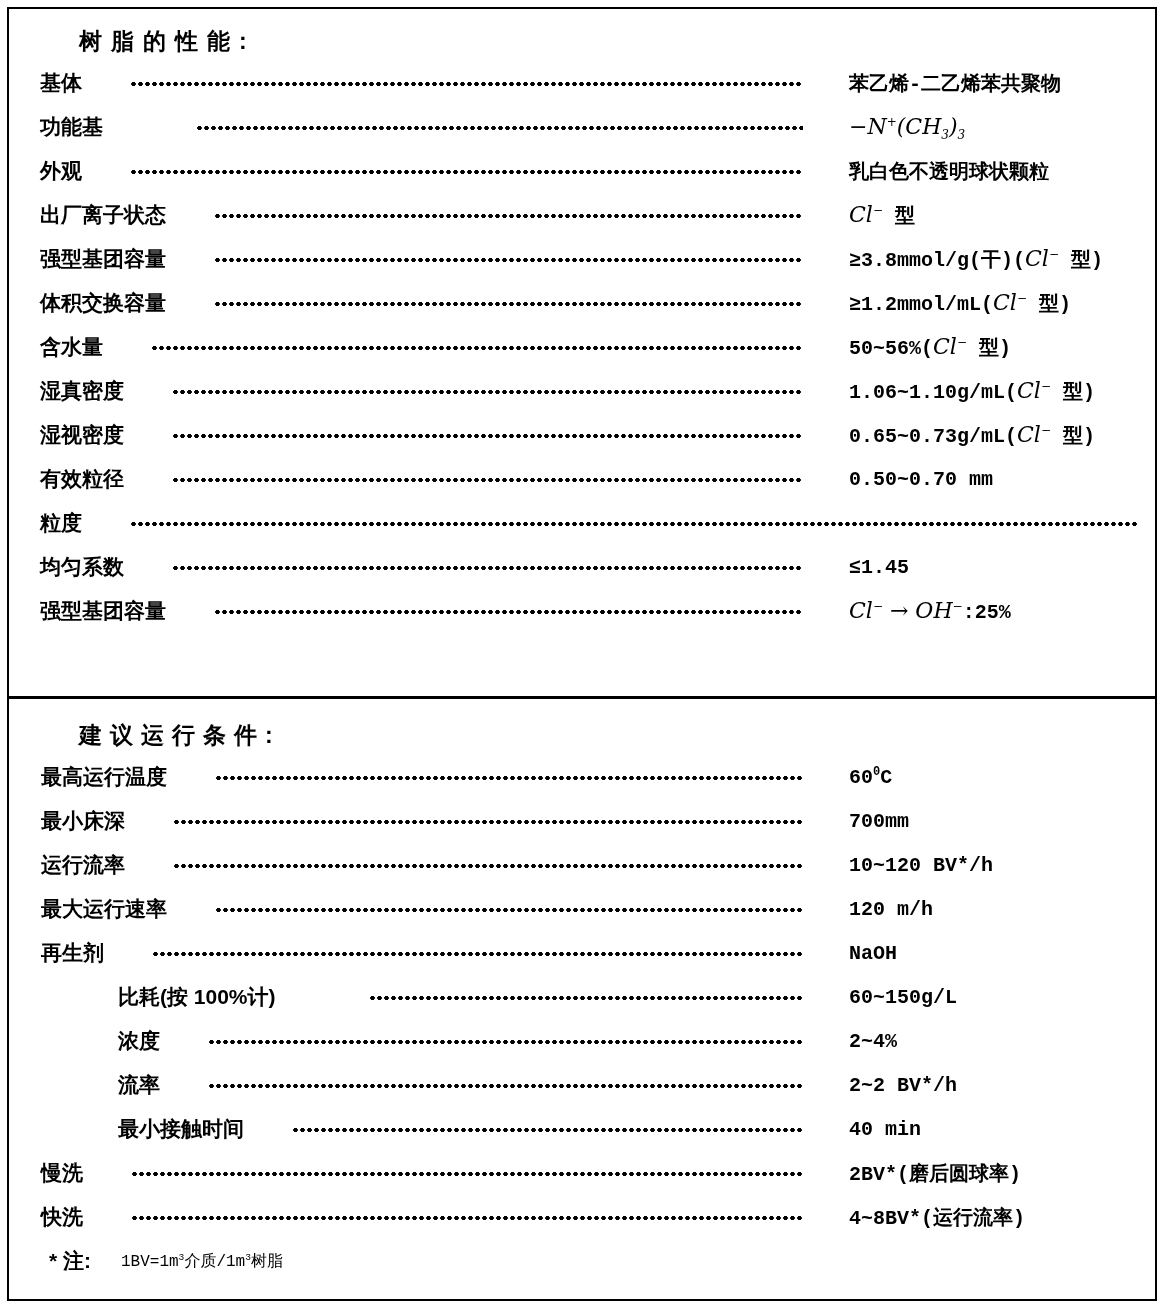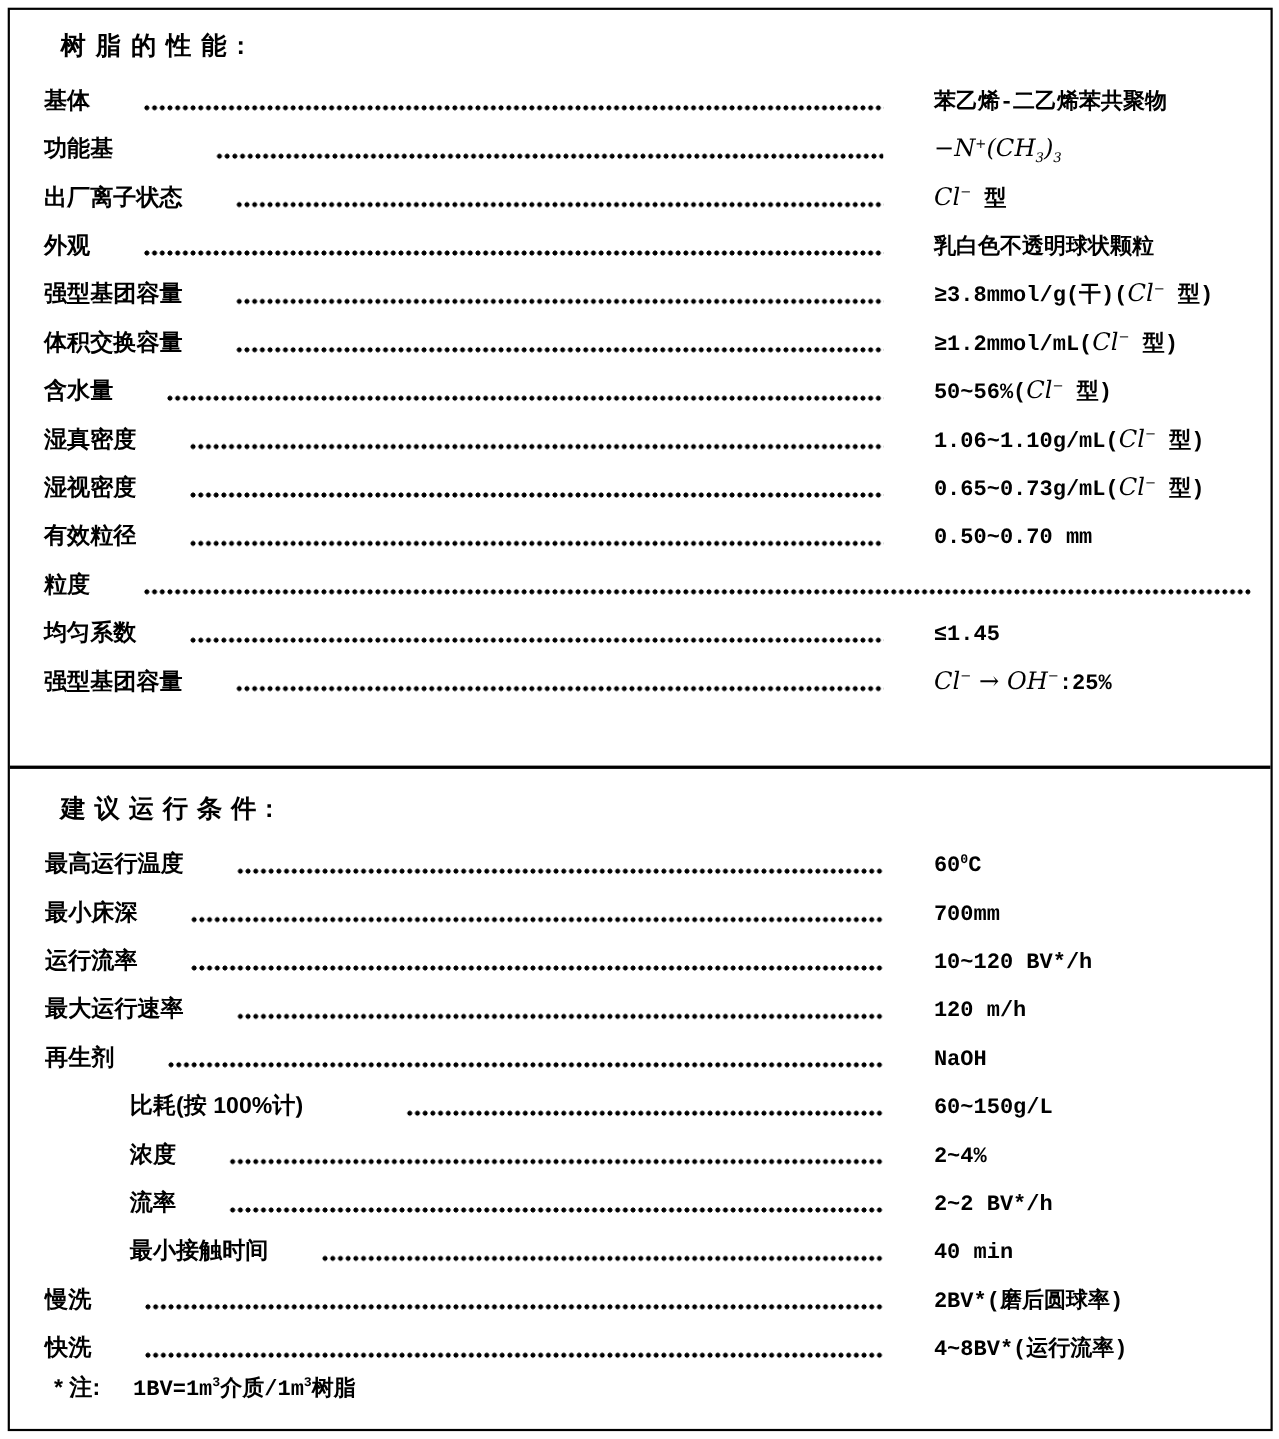--- a/index.html
+++ b/index.html
@@ -15,23 +15,24 @@
     box-sizing:border-box;
     border:2px solid #000;
   }
   .section{box-sizing:border-box;width:100%;}
   .sec1{height:690px;border-bottom:3px solid #000;padding:12px 10px 0 0;}
   .sec2{height:599px;padding:16px 10px 0 0;}
   .title{
     font-weight:bold;font-size:23px;letter-spacing:9px;
     height:40px;line-height:40px;padding-left:46px;
     white-space:nowrap;
+    margin-left:24px;
   }
   .sec2 .title{letter-spacing:8px;}
-  .row{display:flex;align-items:flex-end;height:44px;padding-left:31px;gap:38px;}
+  .row{display:flex;align-items:center;height:44px;padding-left:31px;gap:38px;}
   .sec2 .row{padding-left:32px;}
   .sec2 .row.indent{padding-left:109px;}
   .label{
     font-weight:bold;font-size:21px;white-space:nowrap;
     font-family:"Liberation Sans","DejaVu Sans",sans-serif;
   }
   .leader{
     flex:1 1 auto;height:14px;margin:2px 8px 0 10px;
     background-image:radial-gradient(circle at 3.5px 50%, #000 2px, transparent 2.5px);
     background-size:7px 14px;background-repeat:repeat-x;background-position:0 50%;
@@ -45,21 +46,21 @@
   .math{
     font-family:"DejaVu Serif","Liberation Serif",serif;
     font-style:italic;font-weight:normal;font-size:22px;
   }
   .sup{vertical-align:super;font-size:60%;line-height:0;}
   .sub{vertical-align:sub;font-size:60%;line-height:0;}
   .note-row{display:flex;align-items:center;height:44px;padding-left:40px;}
   .note-label{font-weight:bold;font-size:21px;margin-right:30px;white-space:nowrap;}
   .note-value{
     font-family:"Liberation Mono","DejaVu Sans Mono",monospace;
-    font-weight:bold;font-size:20px;white-space:nowrap;
+    font-weight:normal;font-size:16px;white-space:nowrap;
   }
 </style>
 </head>
 <body>
 
 <div class="frame">
 
   <div class="section sec1">
     <div class="title">树脂的性能:</div>
 
@@ -67,28 +68,28 @@
       <span class="label">基体</span>
       <span class="leader"></span>
       <span class="value"><span>苯乙烯-二乙烯苯共聚物</span></span>
     </div>
     <div class="row wide-gap">
       <span class="label">功能基</span>
       <span class="leader"></span>
       <span class="value"><span class="math">−N</span><span class="math sup">+</span><span class="math">(CH</span><span class="math sub">3</span><span class="math">)</span><span class="math sub">3</span></span>
     </div>
     <div class="row">
+      <span class="label">外观</span>
+      <span class="leader"></span>
+      <span class="value"><span>乳白色不透明球状颗粒</span></span>
+    </div>
+    <div class="row">
       <span class="label">出厂离子状态</span>
       <span class="leader"></span>
       <span class="value"><span class="math">Cl</span><span class="math sup">−</span><span> 型</span></span>
-    </div>
-    <div class="row">
-      <span class="label">外观</span>
-      <span class="leader"></span>
-      <span class="value"><span>乳白色不透明球状颗粒</span></span>
     </div>
     <div class="row">
       <span class="label">强型基团容量</span>
       <span class="leader"></span>
       <span class="value"><span>≥3.8mmol/g(干)(</span><span class="math">Cl</span><span class="math sup">−</span><span> 型)</span></span>
     </div>
     <div class="row">
       <span class="label">体积交换容量</span>
       <span class="leader"></span>
       <span class="value"><span>≥1.2mmol/mL(</span><span class="math">Cl</span><span class="math sup">−</span><span> 型)</span></span>

